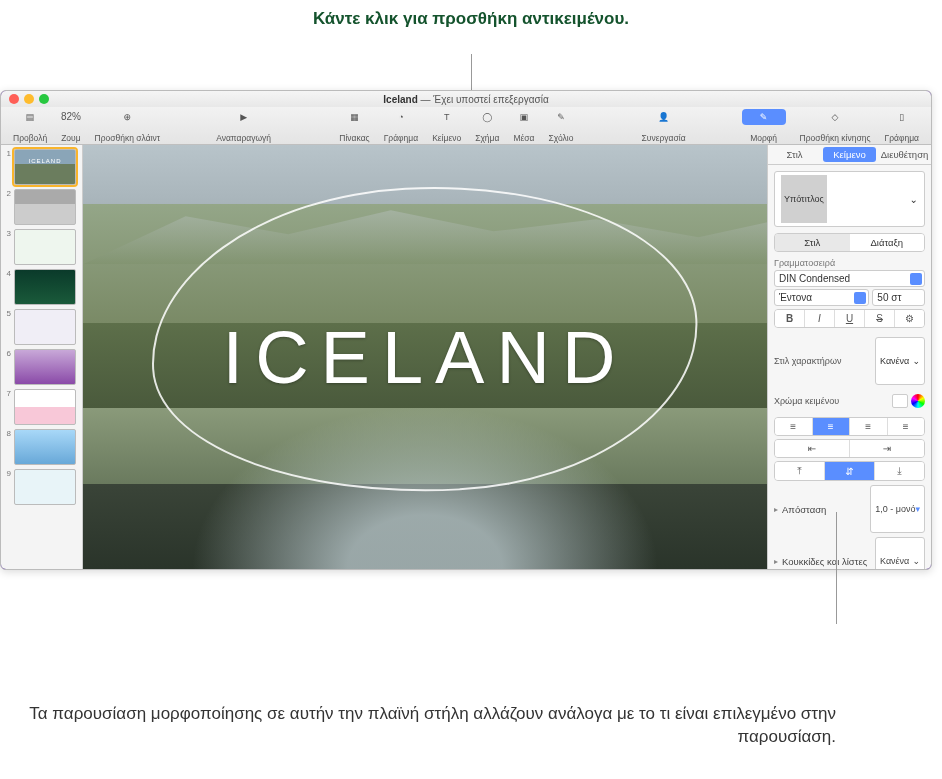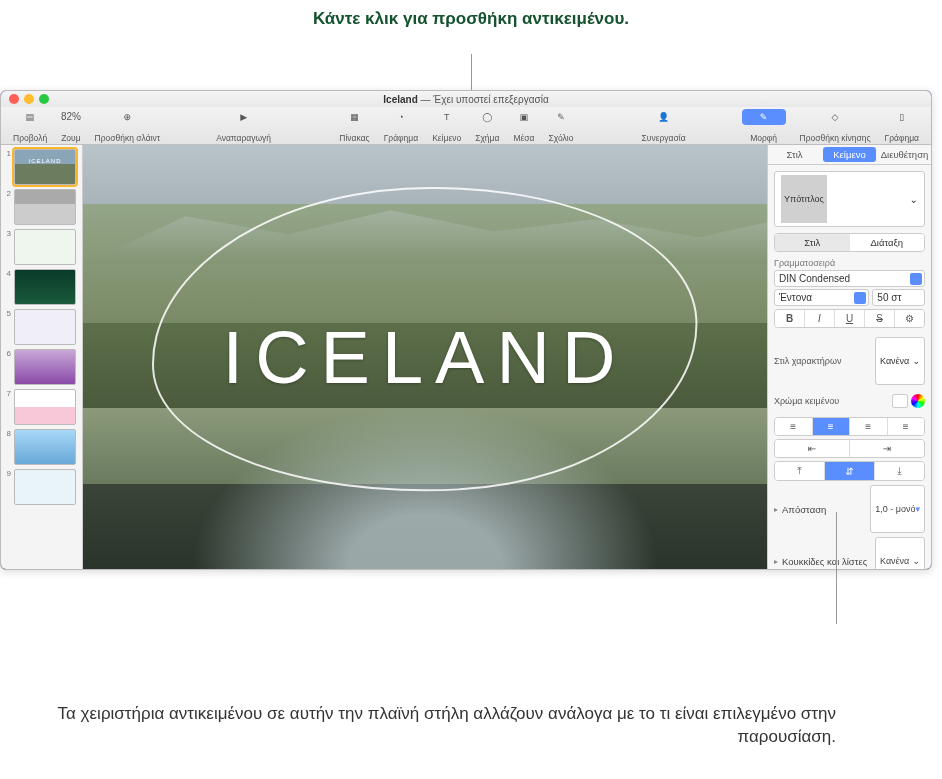--- a/index.html
+++ b/index.html
@@ -441,13 +441,13 @@
         <div class="mini-sel" style="margin-left:auto;">
           <span>Κανένα</span>
             <span>⌄</span>
         </div>
       </div>
     </div>
   </div>
 </div>
 
 <div class="callout-line-bottom"></div>
-<div class="callout-bottom">Τα χειριστήρια αντικειμένου σε αυτήν την πλαϊνή στήλη αλλάζουν ανάλογα με το τι είναι επιλεγμένο στην παρουσίαση.</div>
+<div class="callout-bottom">Τα παρουσίαση μορφοποίησης σε αυτήν την πλαϊνή στήλη αλλάζουν ανάλογα με το τι είναι επιλεγμένο στην παρουσίαση.</div>
 
 </body></html>

